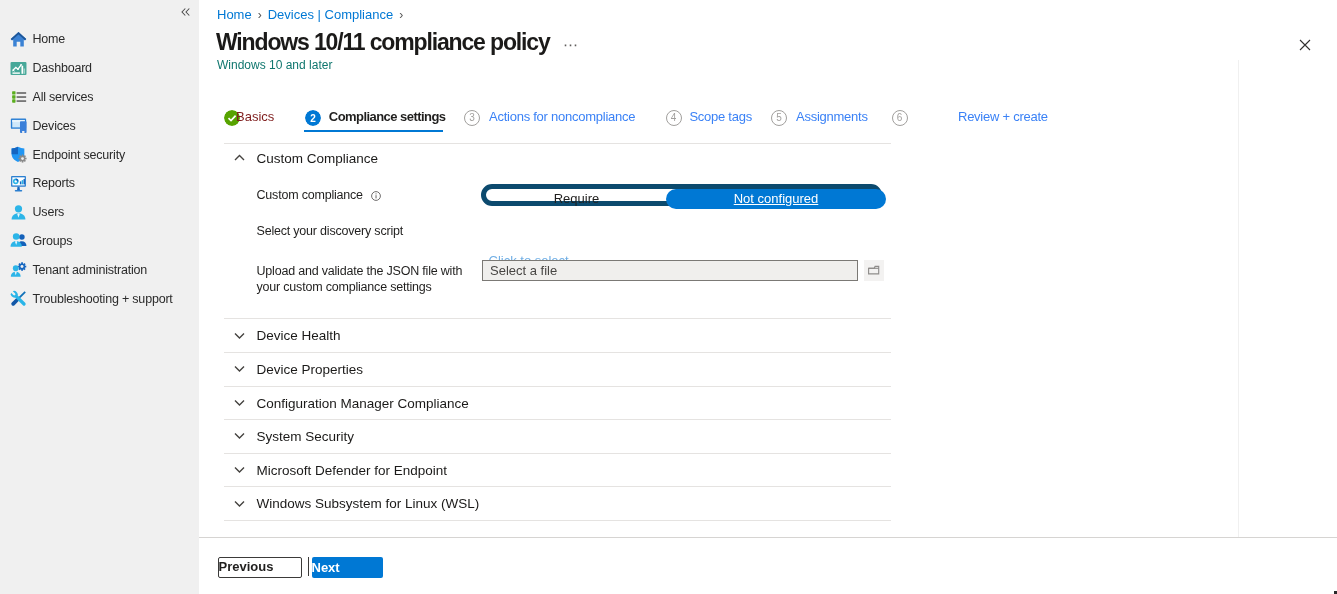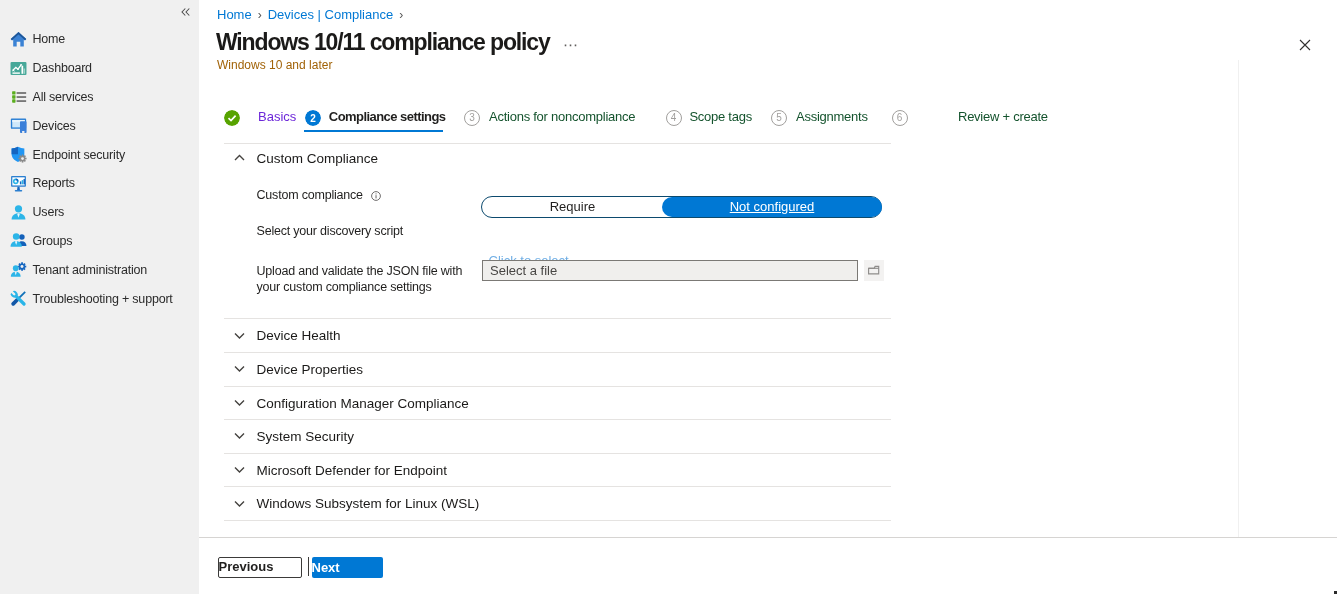--- a/index.html
+++ b/index.html
@@ -13,37 +13,37 @@
 .nav-item { height:28.8px; display:flex; align-items:center; padding-left:10px; }
 .nav-item svg { width:17px; height:17px; flex:0 0 17px; }
 .nav-item span { margin-left:5.5px; font-size:12.5px; letter-spacing:-0.2px; color:#2b2b2b; white-space:nowrap; }
 
 
 #main { position:absolute; left:199px; top:0; width:1138px; height:499px; }
 #breadcrumb { position:absolute; left:18px; top:7px; font-size:13px; color:#0078d4; white-space:nowrap; }
 #breadcrumb .sep { color:#555; padding:0 6px; font-size:12px; }
 #title { position:absolute; left:17px; top:29px; font-size:23px; font-weight:bold; color:#1b1a19; letter-spacing:-1.15px; }
 #dots { position:absolute; left:364px; top:36px; font-size:15px; color:#605e5c; letter-spacing:1px; }
-#subtitle { position:absolute; left:18px; top:58px; font-size:12px; color:#a16207; }
+#subtitle { position:absolute; left:18px; top:58px; font-size:12px; color:#0f766e; }
 #closex { position:absolute; left:1100px; top:39px; }
 
 
 .tab-t { position:absolute; top:109px; font-size:13px; white-space:nowrap; }
 .tab-circle { position:absolute; top:110px; width:16px; height:16px; border-radius:50%; }
-.tab-gray { color:#14532d; letter-spacing:-0.25px; }
+.tab-gray { color:#3b82f6; letter-spacing:-0.25px; }
 .gcirc { border:1px solid #a19f9d; color:#a19f9d; font-size:10px; line-height:14px; text-align:center; }
 #tab-underline { position:absolute; left:105px; top:129.5px; width:139px; height:2px; background:#0078d4; }
 
 
 .hsep { position:absolute; left:25px; width:667px; height:1px; background:#e5e3e1; }
 .sec-title { position:absolute; left:57.5px; font-size:13.5px; letter-spacing:0px; color:#1b1a19; white-space:nowrap; }
 .chev { position:absolute; left:35px; width:11px; height:8px; }
 .flabel { position:absolute; left:57.5px; font-size:12.5px; letter-spacing:-0.2px; color:#201f1e; white-space:nowrap; }
 
-#toggle { position:absolute; left:282px; top:196px; width:401px; height:21.5px; border:1px solid #0c4a6e; border-radius:11px; background:#fff; }
+#toggle { position:absolute; left:282px; top:184px; width:401px; height:21.5px; border:5px solid #0c4a6e; border-radius:11px; background:#fff; }
 #toggle .left { position:absolute; left:0; top:0; width:181px; height:19.5px; line-height:19.5px; text-align:center; font-size:13px; color:#201f1e; }
 #toggle .right { position:absolute; left:180px; top:-0.5px; width:220px; height:20.5px; line-height:20.5px; border-radius:10.5px; background:#0078d4; color:#fff; text-align:center; font-size:13px;text-decoration:underline; }
 #clicksel { position:absolute; left:289.5px; top:226.5px; font-size:13px; color:#71afe5;margin-top:26px; }
 #fileinput { position:absolute; left:283px; top:259.5px; width:375.5px; height:21px; background:#f0efed; border:1px solid #7b7975; font-size:13px; color:#484644; line-height:19px; padding-left:7px; }
 #folderbtn { position:absolute; left:665px; top:259.5px; width:20px; height:21px; background:#f3f2f1; }
 
 
 #footdiv { position:absolute; left:0px; top:537px; width:1138px; height:1px; background:#d6d4d2; }
 .btn { position:absolute; top:556.5px; height:21px; font-size:13px; font-weight:bold; border-radius:2px; }
 #btn-prev { left:18.5px; width:84px; line-height:18px; background:#fff; border:1.5px solid #3b3a39; color:#201f1e; }
@@ -186,21 +186,21 @@
     <div id="dots">⋯</div>
     <div id="subtitle">Windows 10 and later</div>
     <svg id="closex" width="12" height="12" viewBox="0 0 12 12">
         <path d="M1 1 L11 11 M11 1 L1 11" stroke="#323130" stroke-width="1.1"></path>
       </svg>
 
     <svg class="tab-circle" style="left:25px" viewBox="0 0 16 16">
         <circle cx="8" cy="8" r="8" fill="#57a300"></circle>
         <path d="M4.5 8.2 L7 10.6 L11.6 5.6" stroke="#fff" stroke-width="1.7" fill="none"></path>
       </svg>
-    <div class="tab-t" style="left:59px; color:#6d28d9;">Basics</div>
+    <div class="tab-t" style="left:37px; color:#7f1d1d;">Basics</div>
     <svg class="tab-circle" style="left:105.7px" viewBox="0 0 16 16">
         <circle cx="8" cy="8" r="8" fill="#0078d4"></circle>
         <text x="8" y="11.5" text-anchor="middle" font-size="10" font-weight="bold" fill="#fff" font-family="Liberation Sans">2</text>
       </svg>
     <div class="tab-t" style="left:129.8px; color:#201f1e; font-weight:bold; letter-spacing:-0.55px;">Compliance settings</div>
     <div id="tab-underline"></div>
     <div class="tab-circle gcirc" style="left:265px">3</div>
     <div class="tab-t tab-gray" style="left:290px">Actions for noncompliance</div>
     <div class="tab-circle gcirc" style="left:466.5px">4</div>
     <div class="tab-t tab-gray" style="left:490.4px">Scope tags</div>

